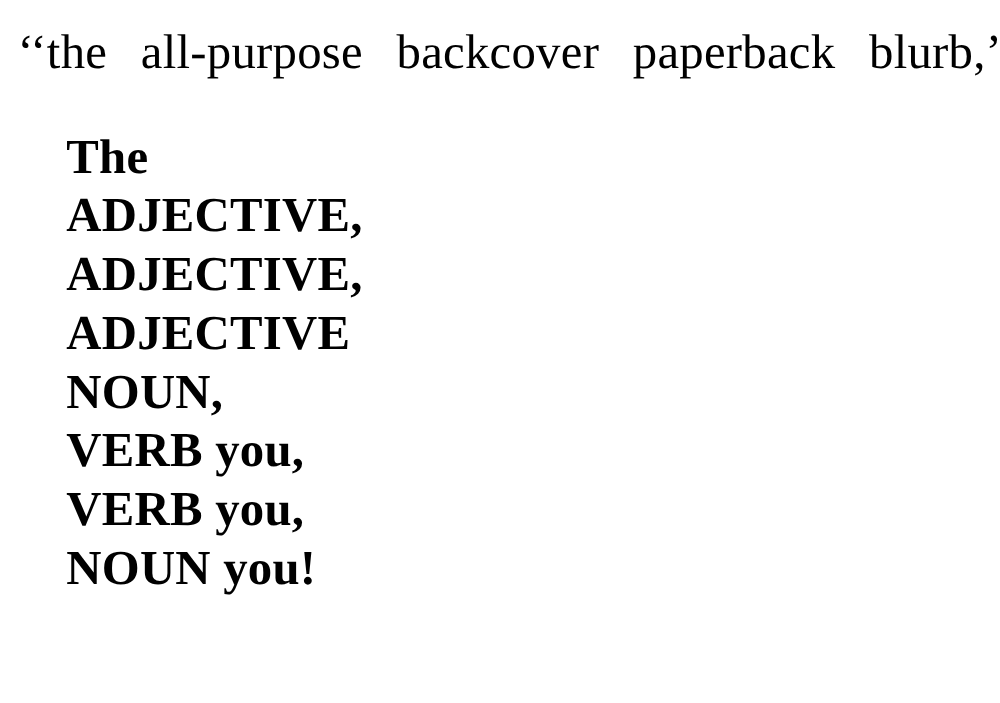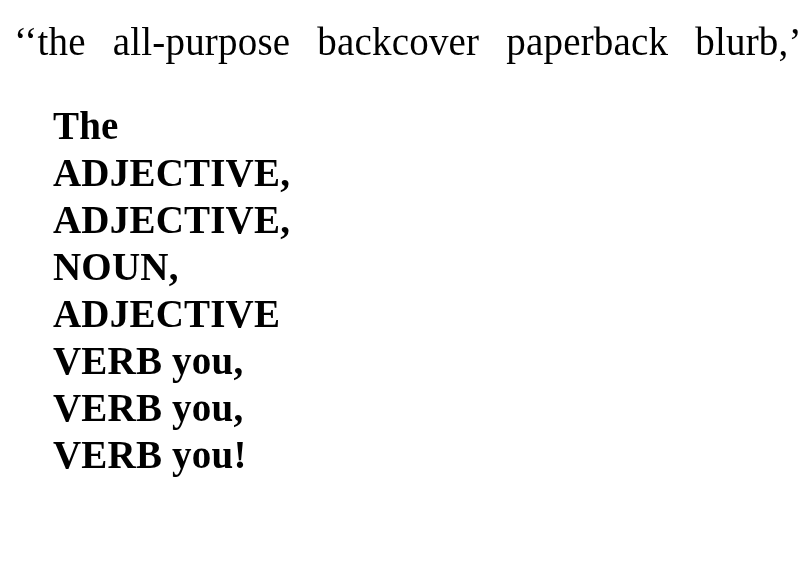--- a/index.html
+++ b/index.html
@@ -43,19 +43,19 @@
 </head>
 <body>
 
 <div class="page">
   <div class="heading">‘‘the all-purpose backcover paperback blurb,’’</div>
 
   <div class="blurb-body">
     <div class="blurb-line">The</div>
     <div class="blurb-line">ADJECTIVE,</div>
     <div class="blurb-line">ADJECTIVE,</div>
+    <div class="blurb-line">ADJECTIVE</div>
     <div class="blurb-line">NOUN,</div>
-    <div class="blurb-line">ADJECTIVE</div>
     <div class="blurb-line">VERB you,</div>
     <div class="blurb-line">VERB you,</div>
-    <div class="blurb-line">VERB you!</div>
+    <div class="blurb-line">NOUN you!</div>
   </div>
 </div>
 
 </body></html>

